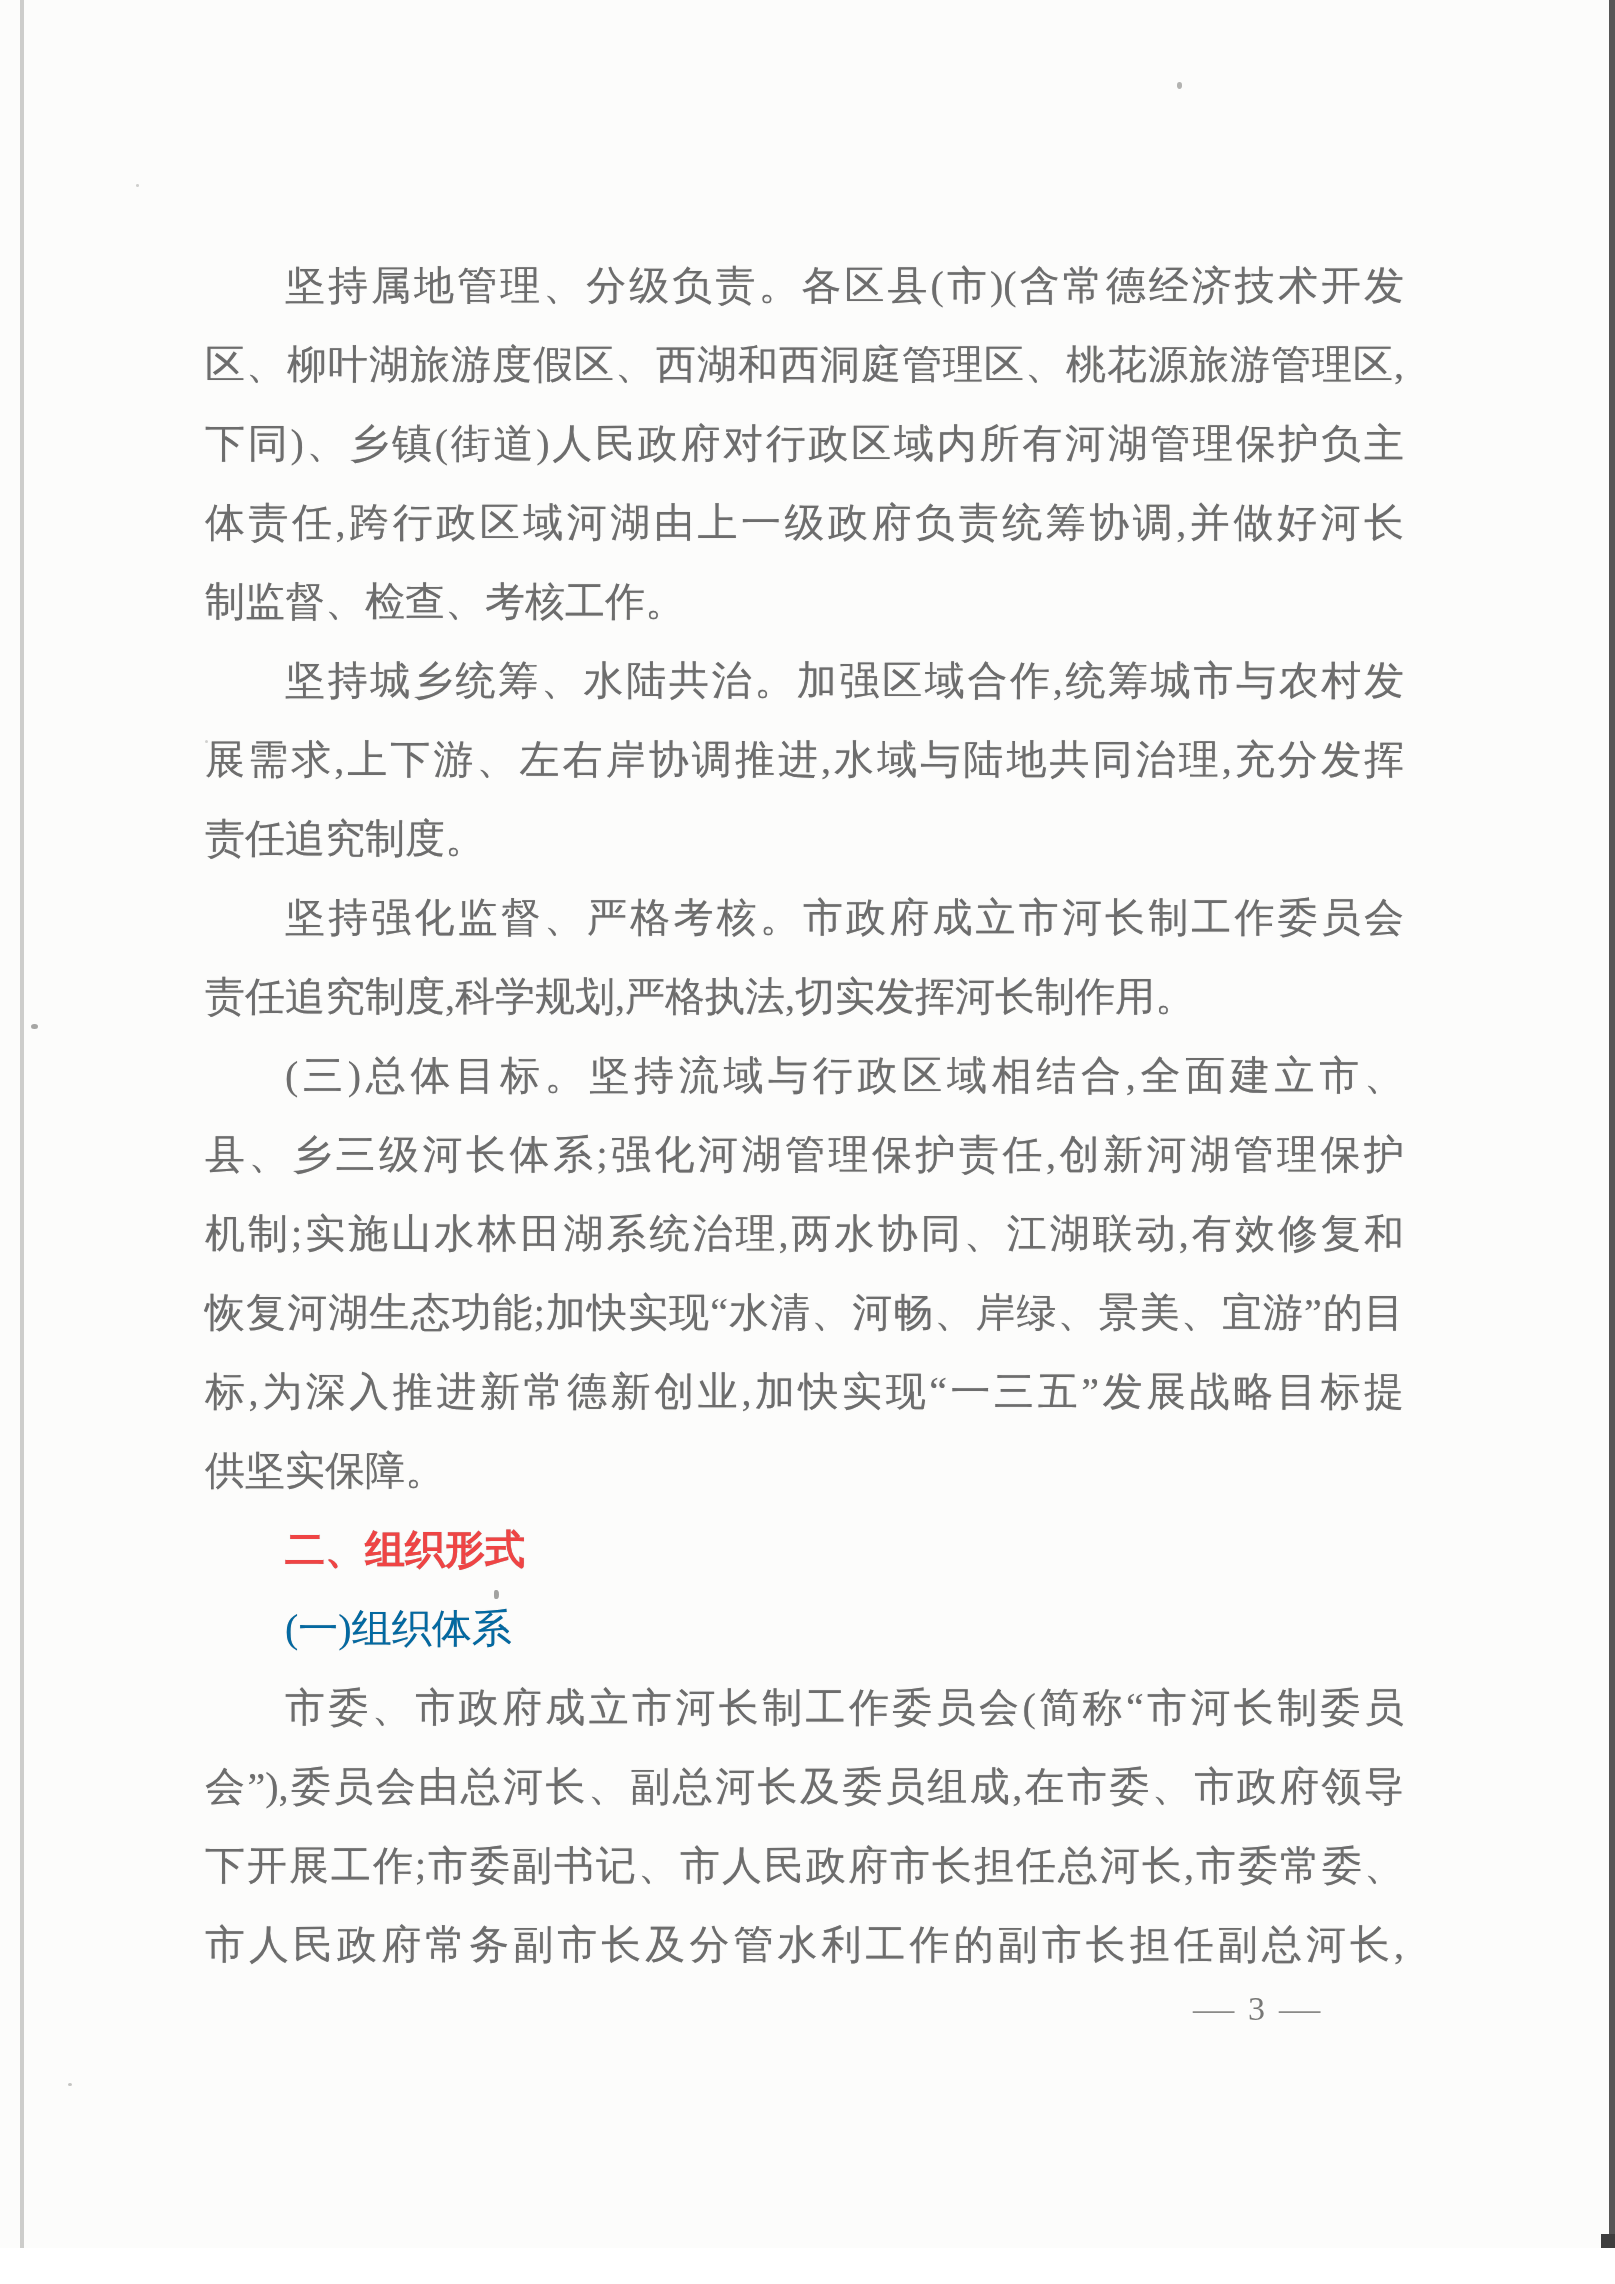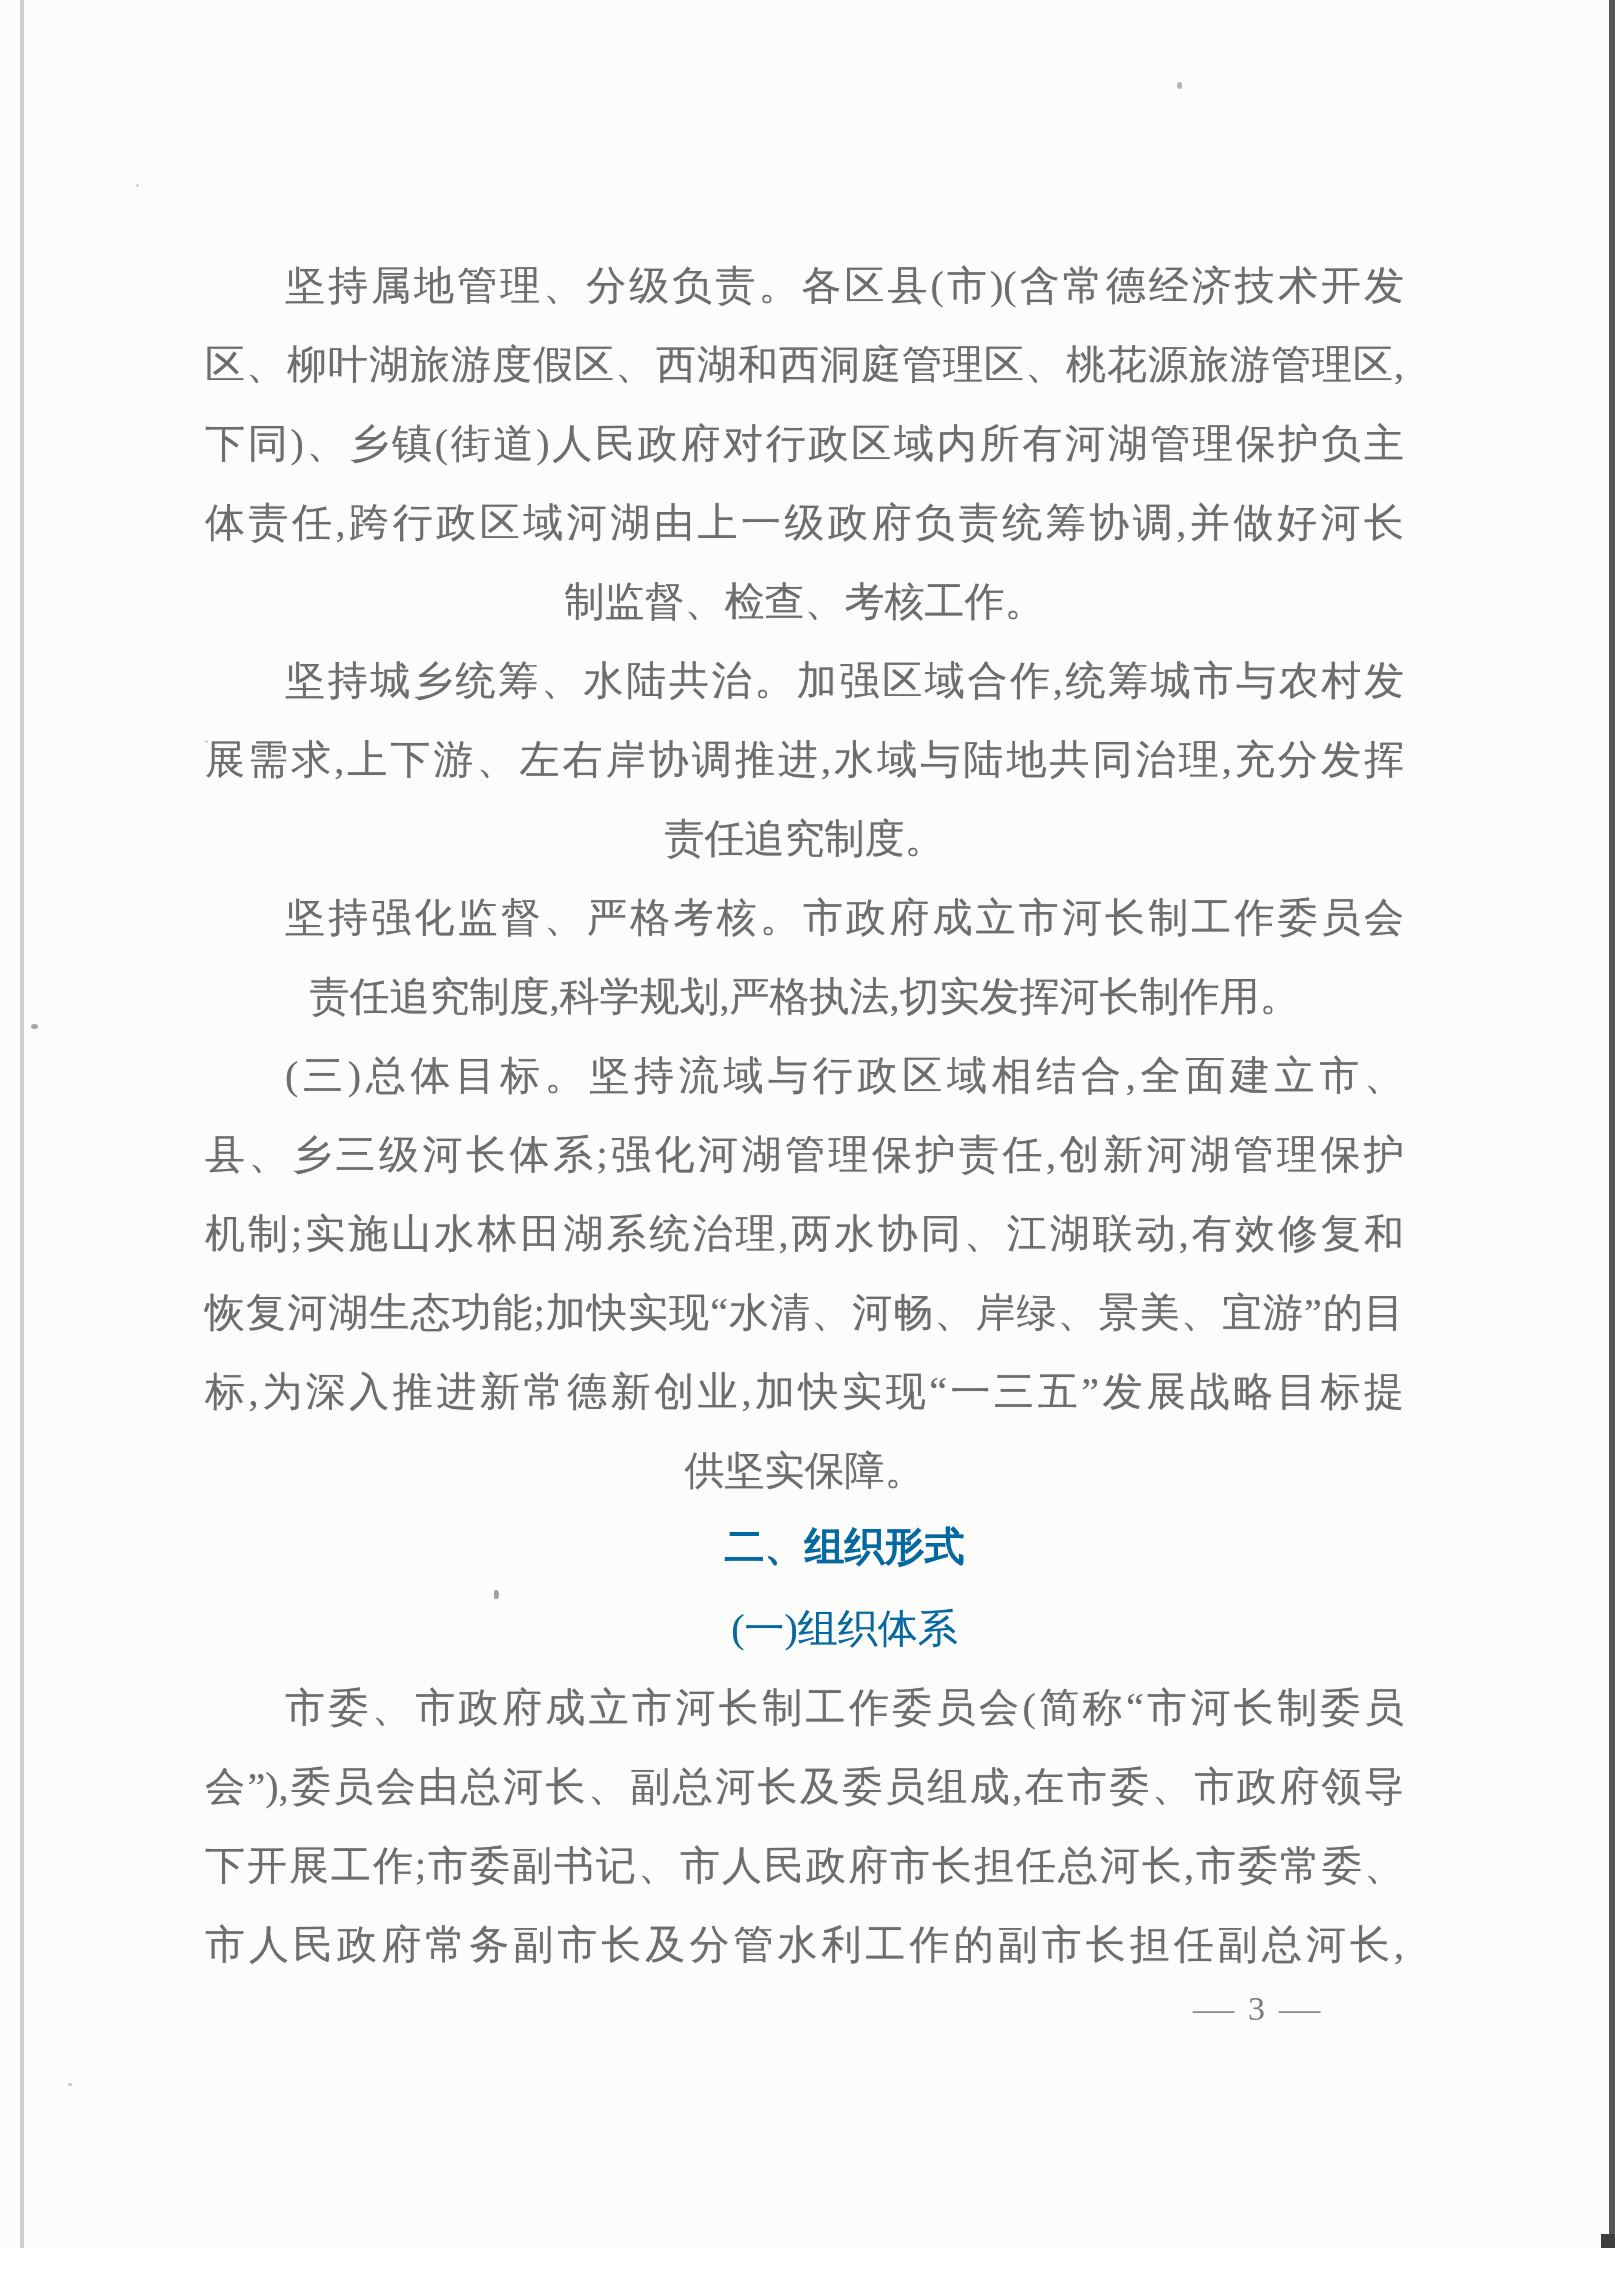--- a/index.html
+++ b/index.html
@@ -72,26 +72,26 @@
   .line {
     height: 79px;
     line-height: 79px;
     overflow: visible;
   }
   .just {
     text-align: justify;
     text-align-last: justify;
     text-justify: inter-ideograph;
   }
-  .plain { text-align: center; text-align-last: auto; }
+  .plain { text-align: left; text-align-last: auto; }
   .indent { text-indent: 80px; }
   .heading {
-    font-family: Liberation Mono, monospace;
+    font-family: Liberation Serif, serif;
     font-weight: bold;
-    color: #0369a1;
+    color: #ef4444;
     text-shadow: 0 0 0.7px rgba(78,78,78,0.5);
   }
   .subheading { color: #0369a1; }
   
   .pagenum {
     position: absolute;
     left: 1197px; top: 1988px;
     height: 42px;
     display: flex;
     align-items: center;

